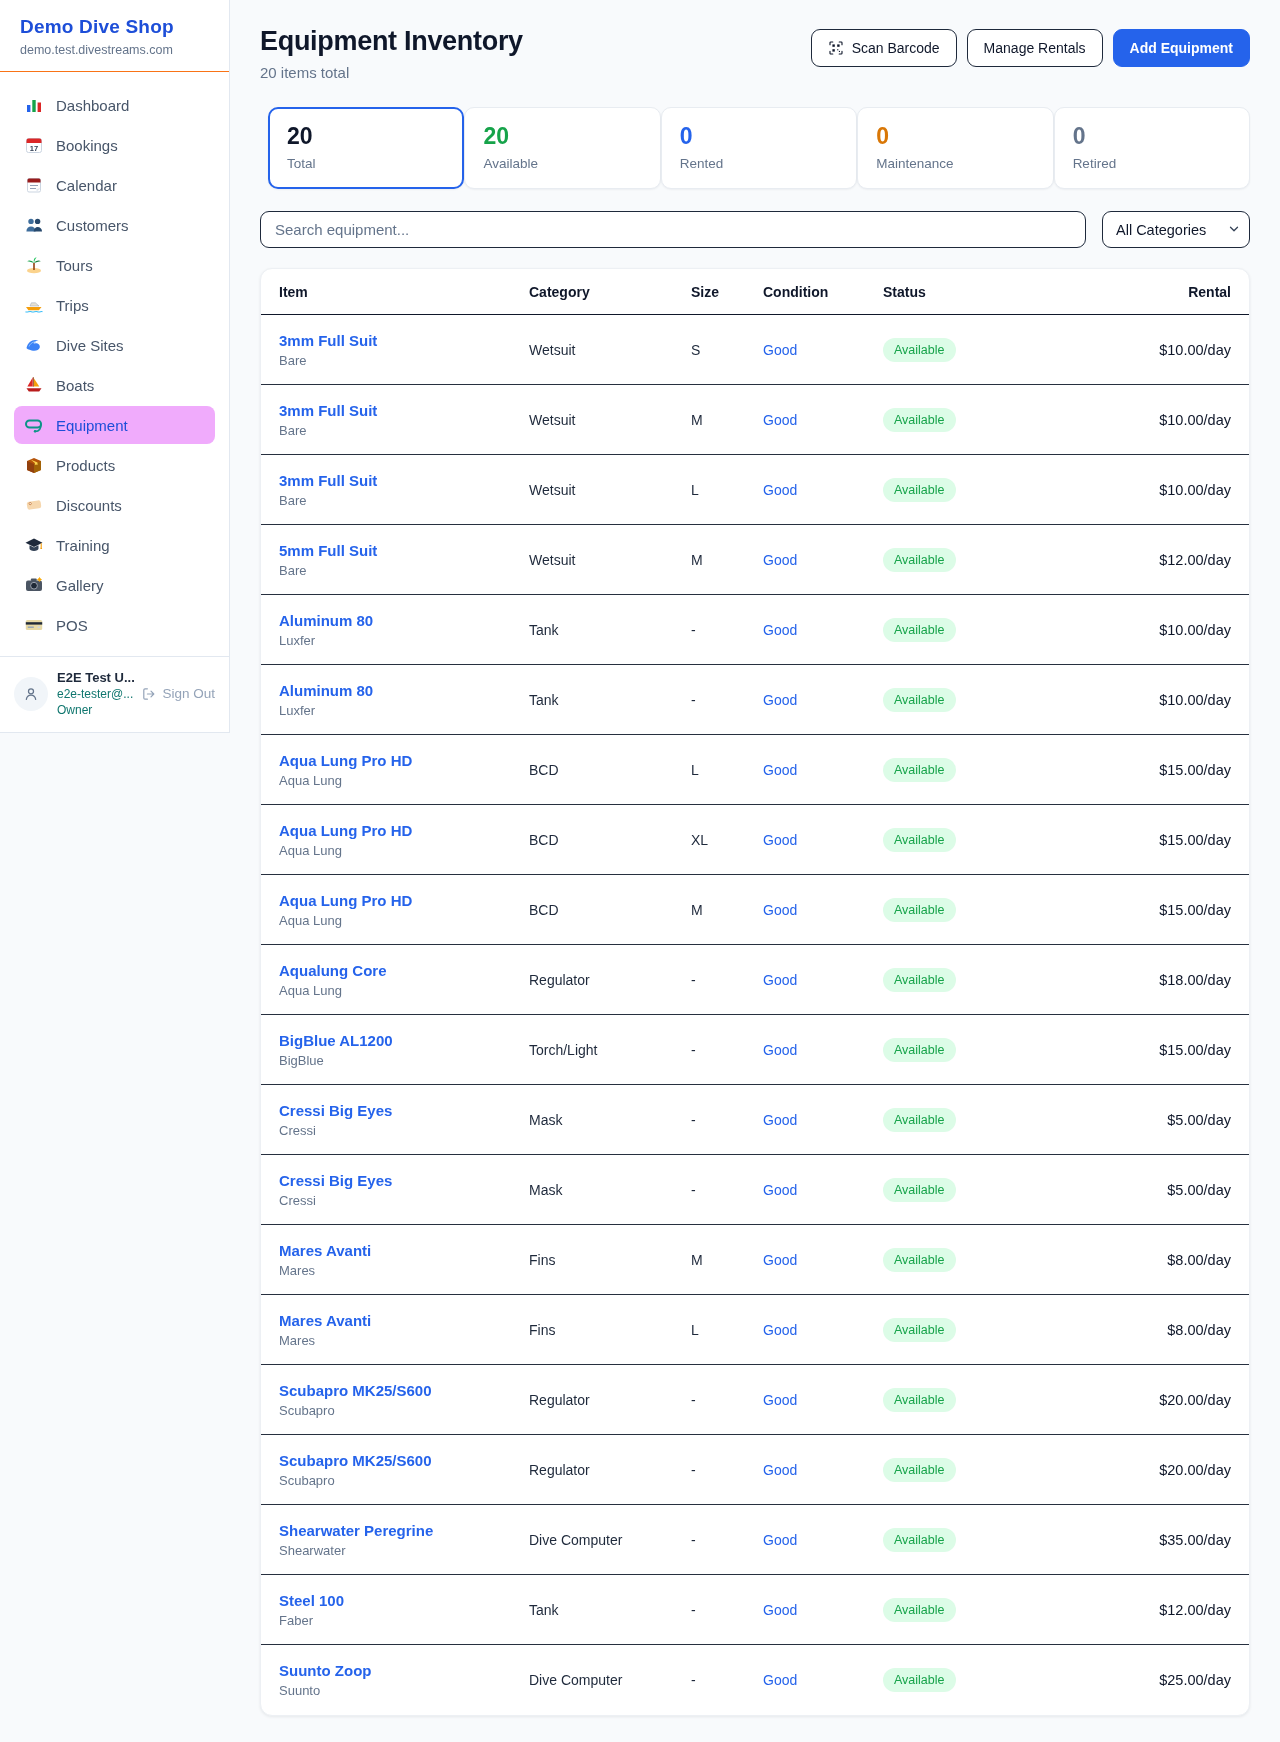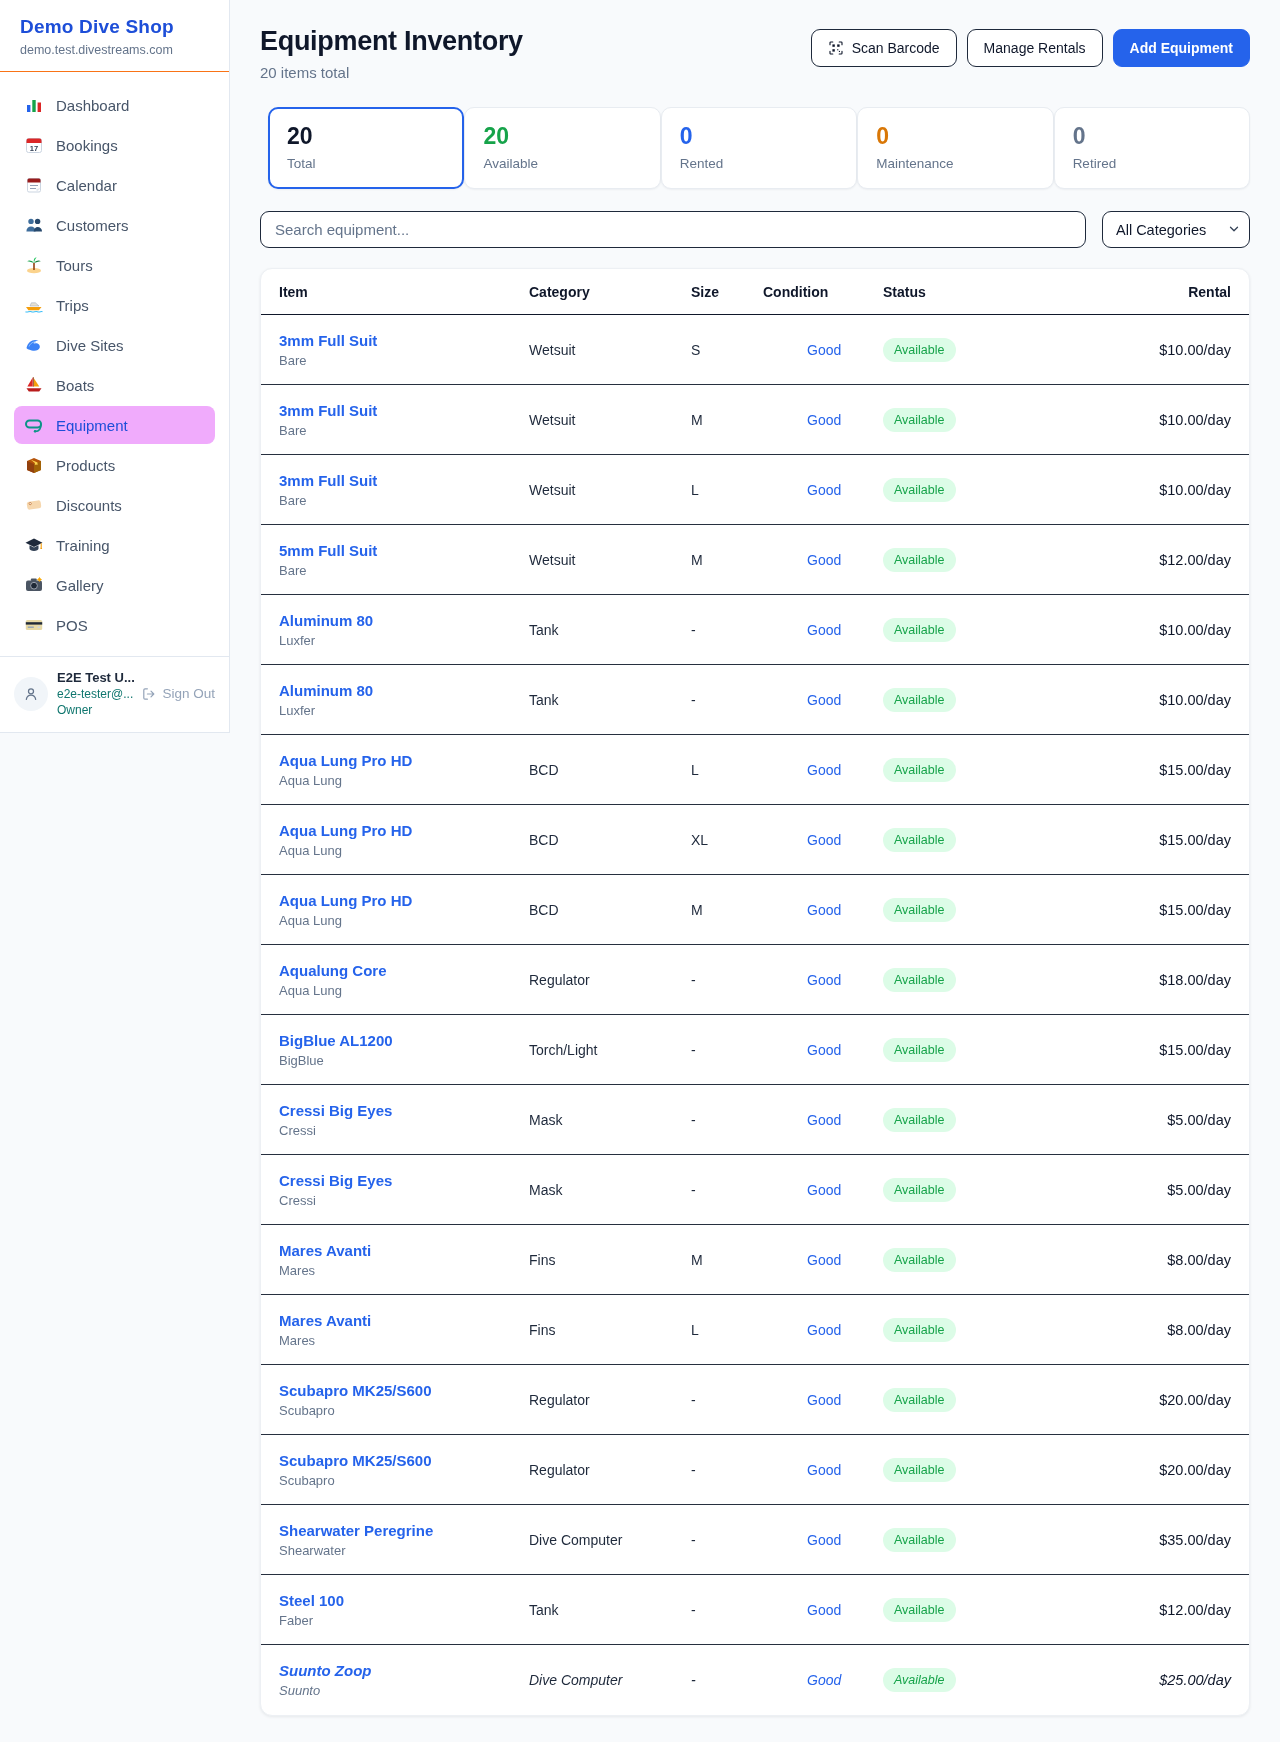--- a/index.html
+++ b/index.html
@@ -96,24 +96,24 @@
   .t-row {
     display: grid;
     grid-template-columns: 250px 162px 72px 120px 142px 1fr;
     align-items: center; padding: 0 18px;
   }
   .t-head { height: 46px; border-bottom: 1.5px solid #0f172a; }
   .t-head .t-cell { font-size: 14px; font-weight: 700; color: #0f172a; }
   .t-cell { font-size: 14px; color: #1e293b; }
   .t-cell.right { text-align: right; }
   .data-row { height: 70px; border-bottom: 1px solid #27303f; cursor: default; }
-  .data-row:last-child { border-bottom: none; font-style: italic; }
+  .data-row:last-child { border-bottom: none; }
   .item-name { font-size: 15px; font-weight: 600; color: #2563eb; cursor: pointer; }
   .item-brand { font-size: 13px; color: #64748b; margin-top: 4px; }
-  .condition-link { color: #2563eb; cursor: pointer; margin-left: 44px; }
+  .condition-link { color: #2563eb; cursor: pointer; }
   .status-pill {
     display: inline-block; background: #dcfce7; color: #16a34a;
     font-size: 12.5px; padding: 5px 11px; border-radius: 999px;
   }
   .rental { font-size: 14.5px; color: #0f172a; }
 </style>
 </head>
 <body>
 
 <div class="app">

